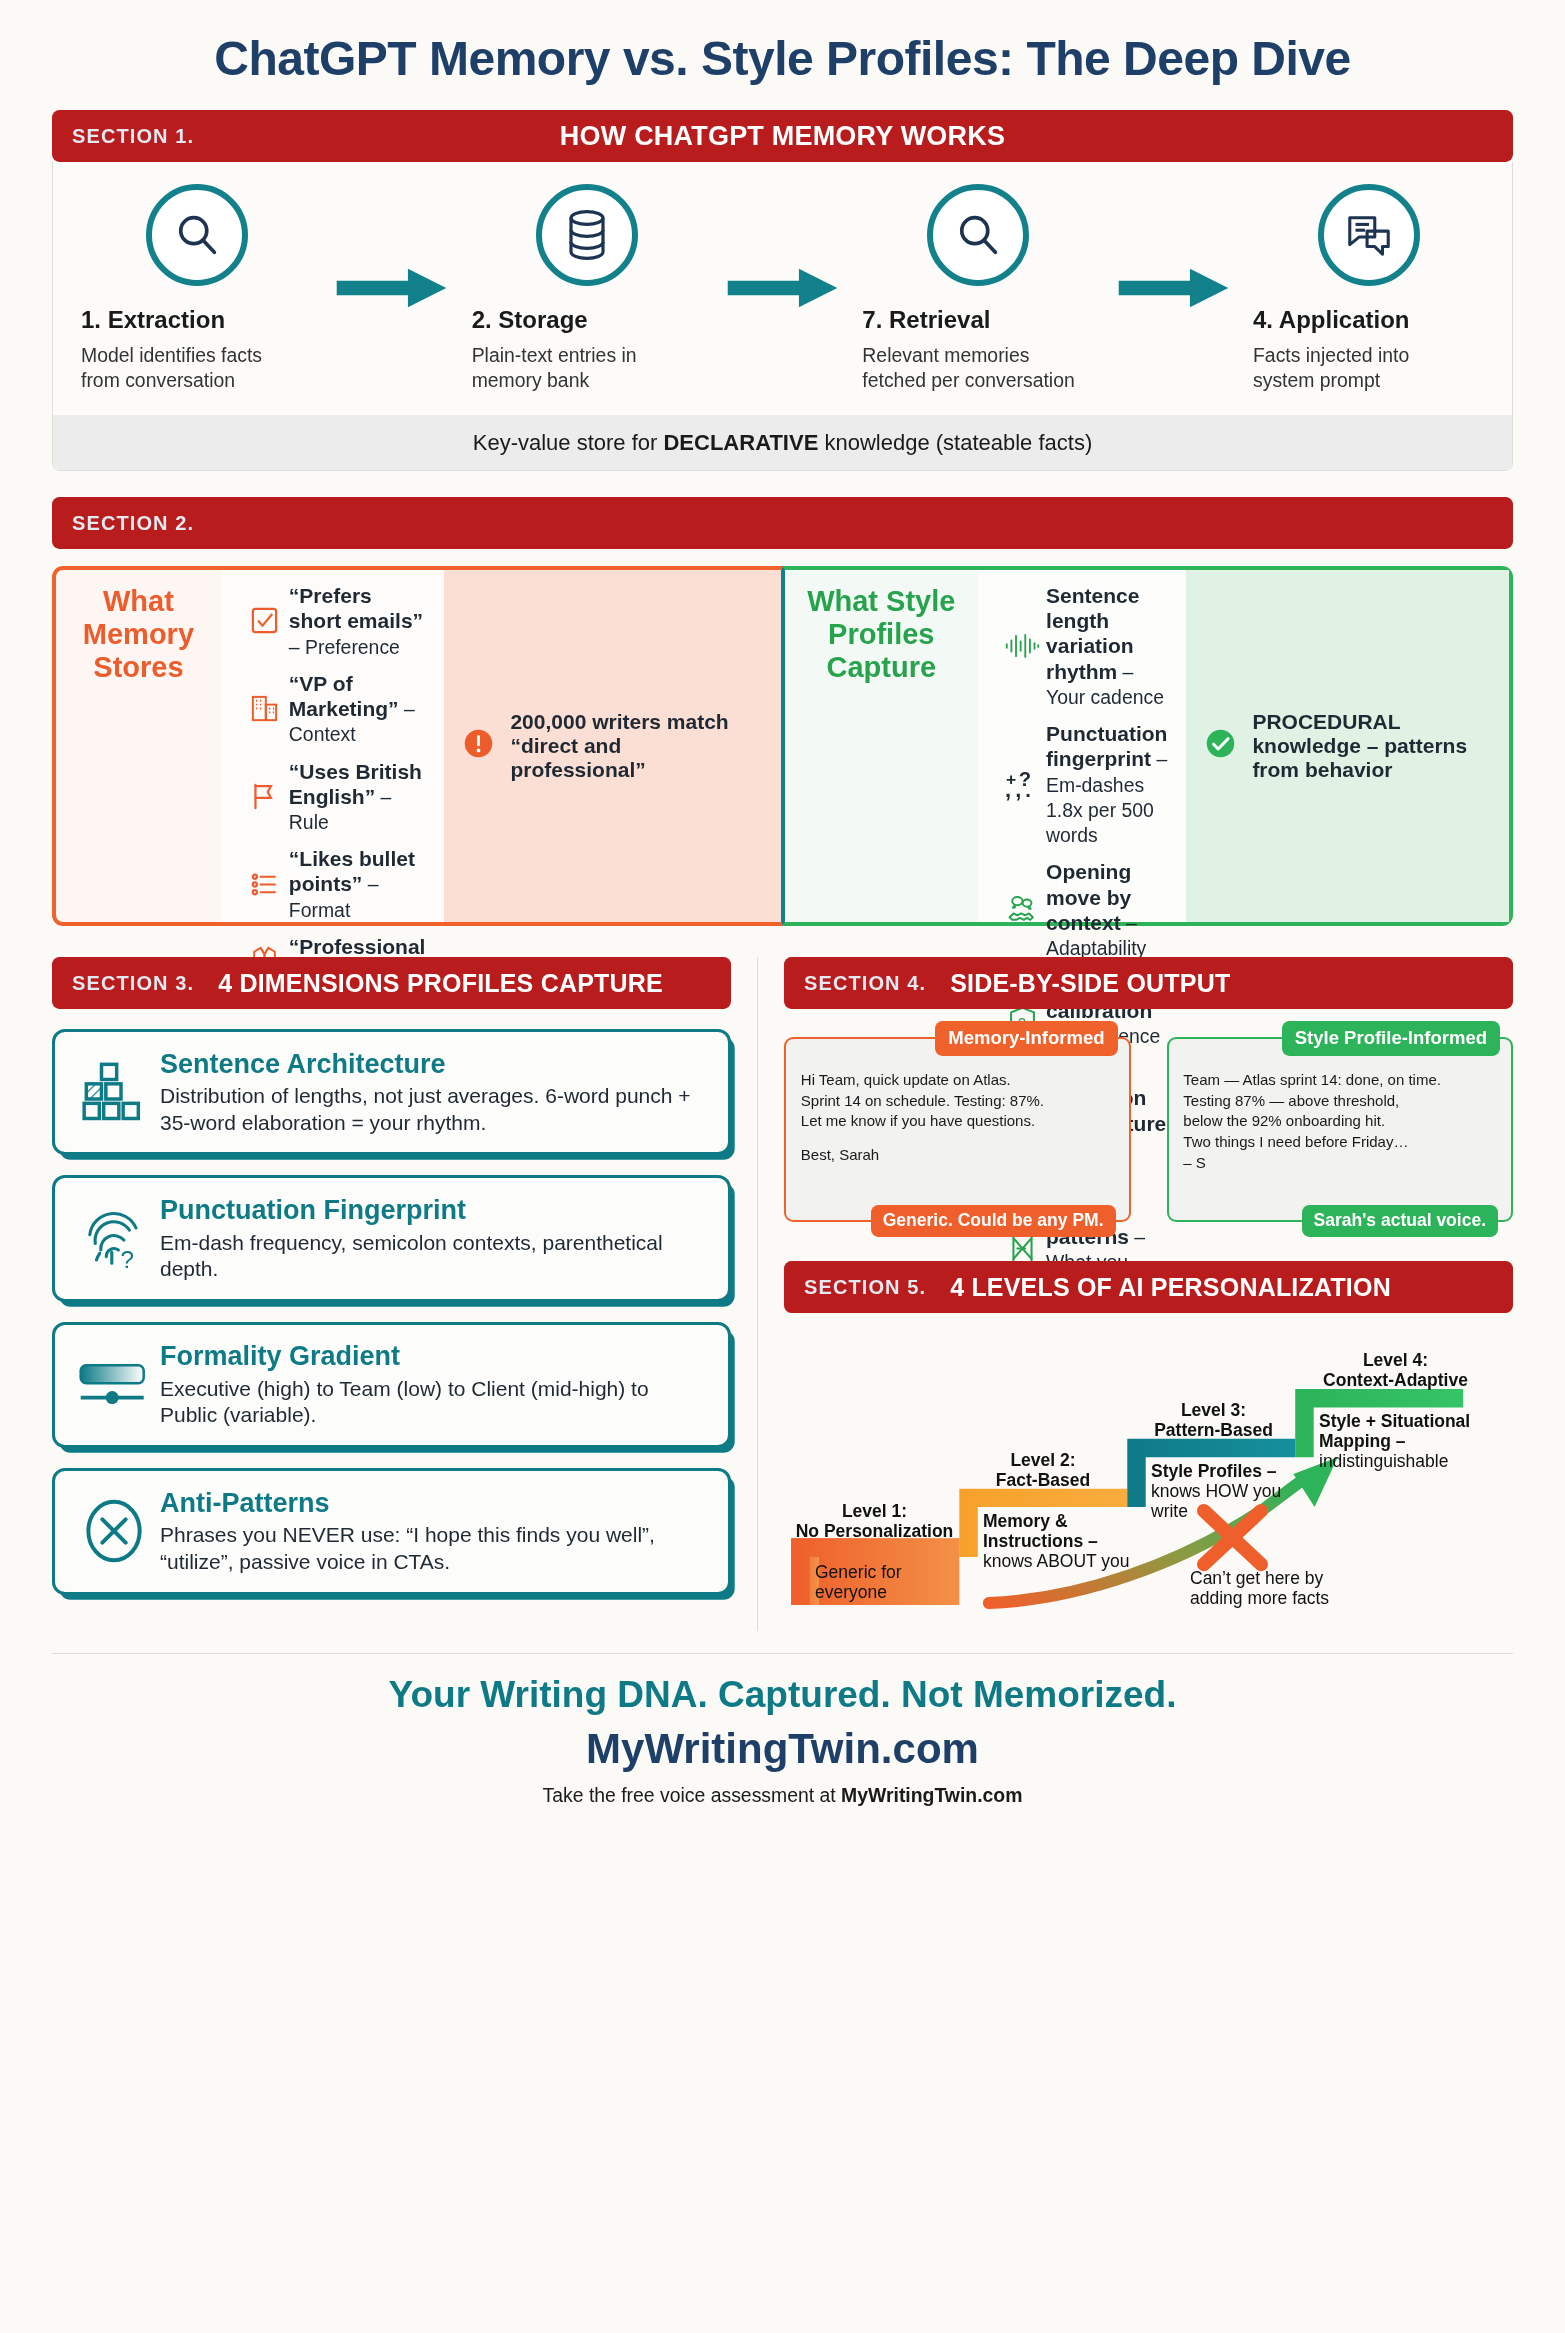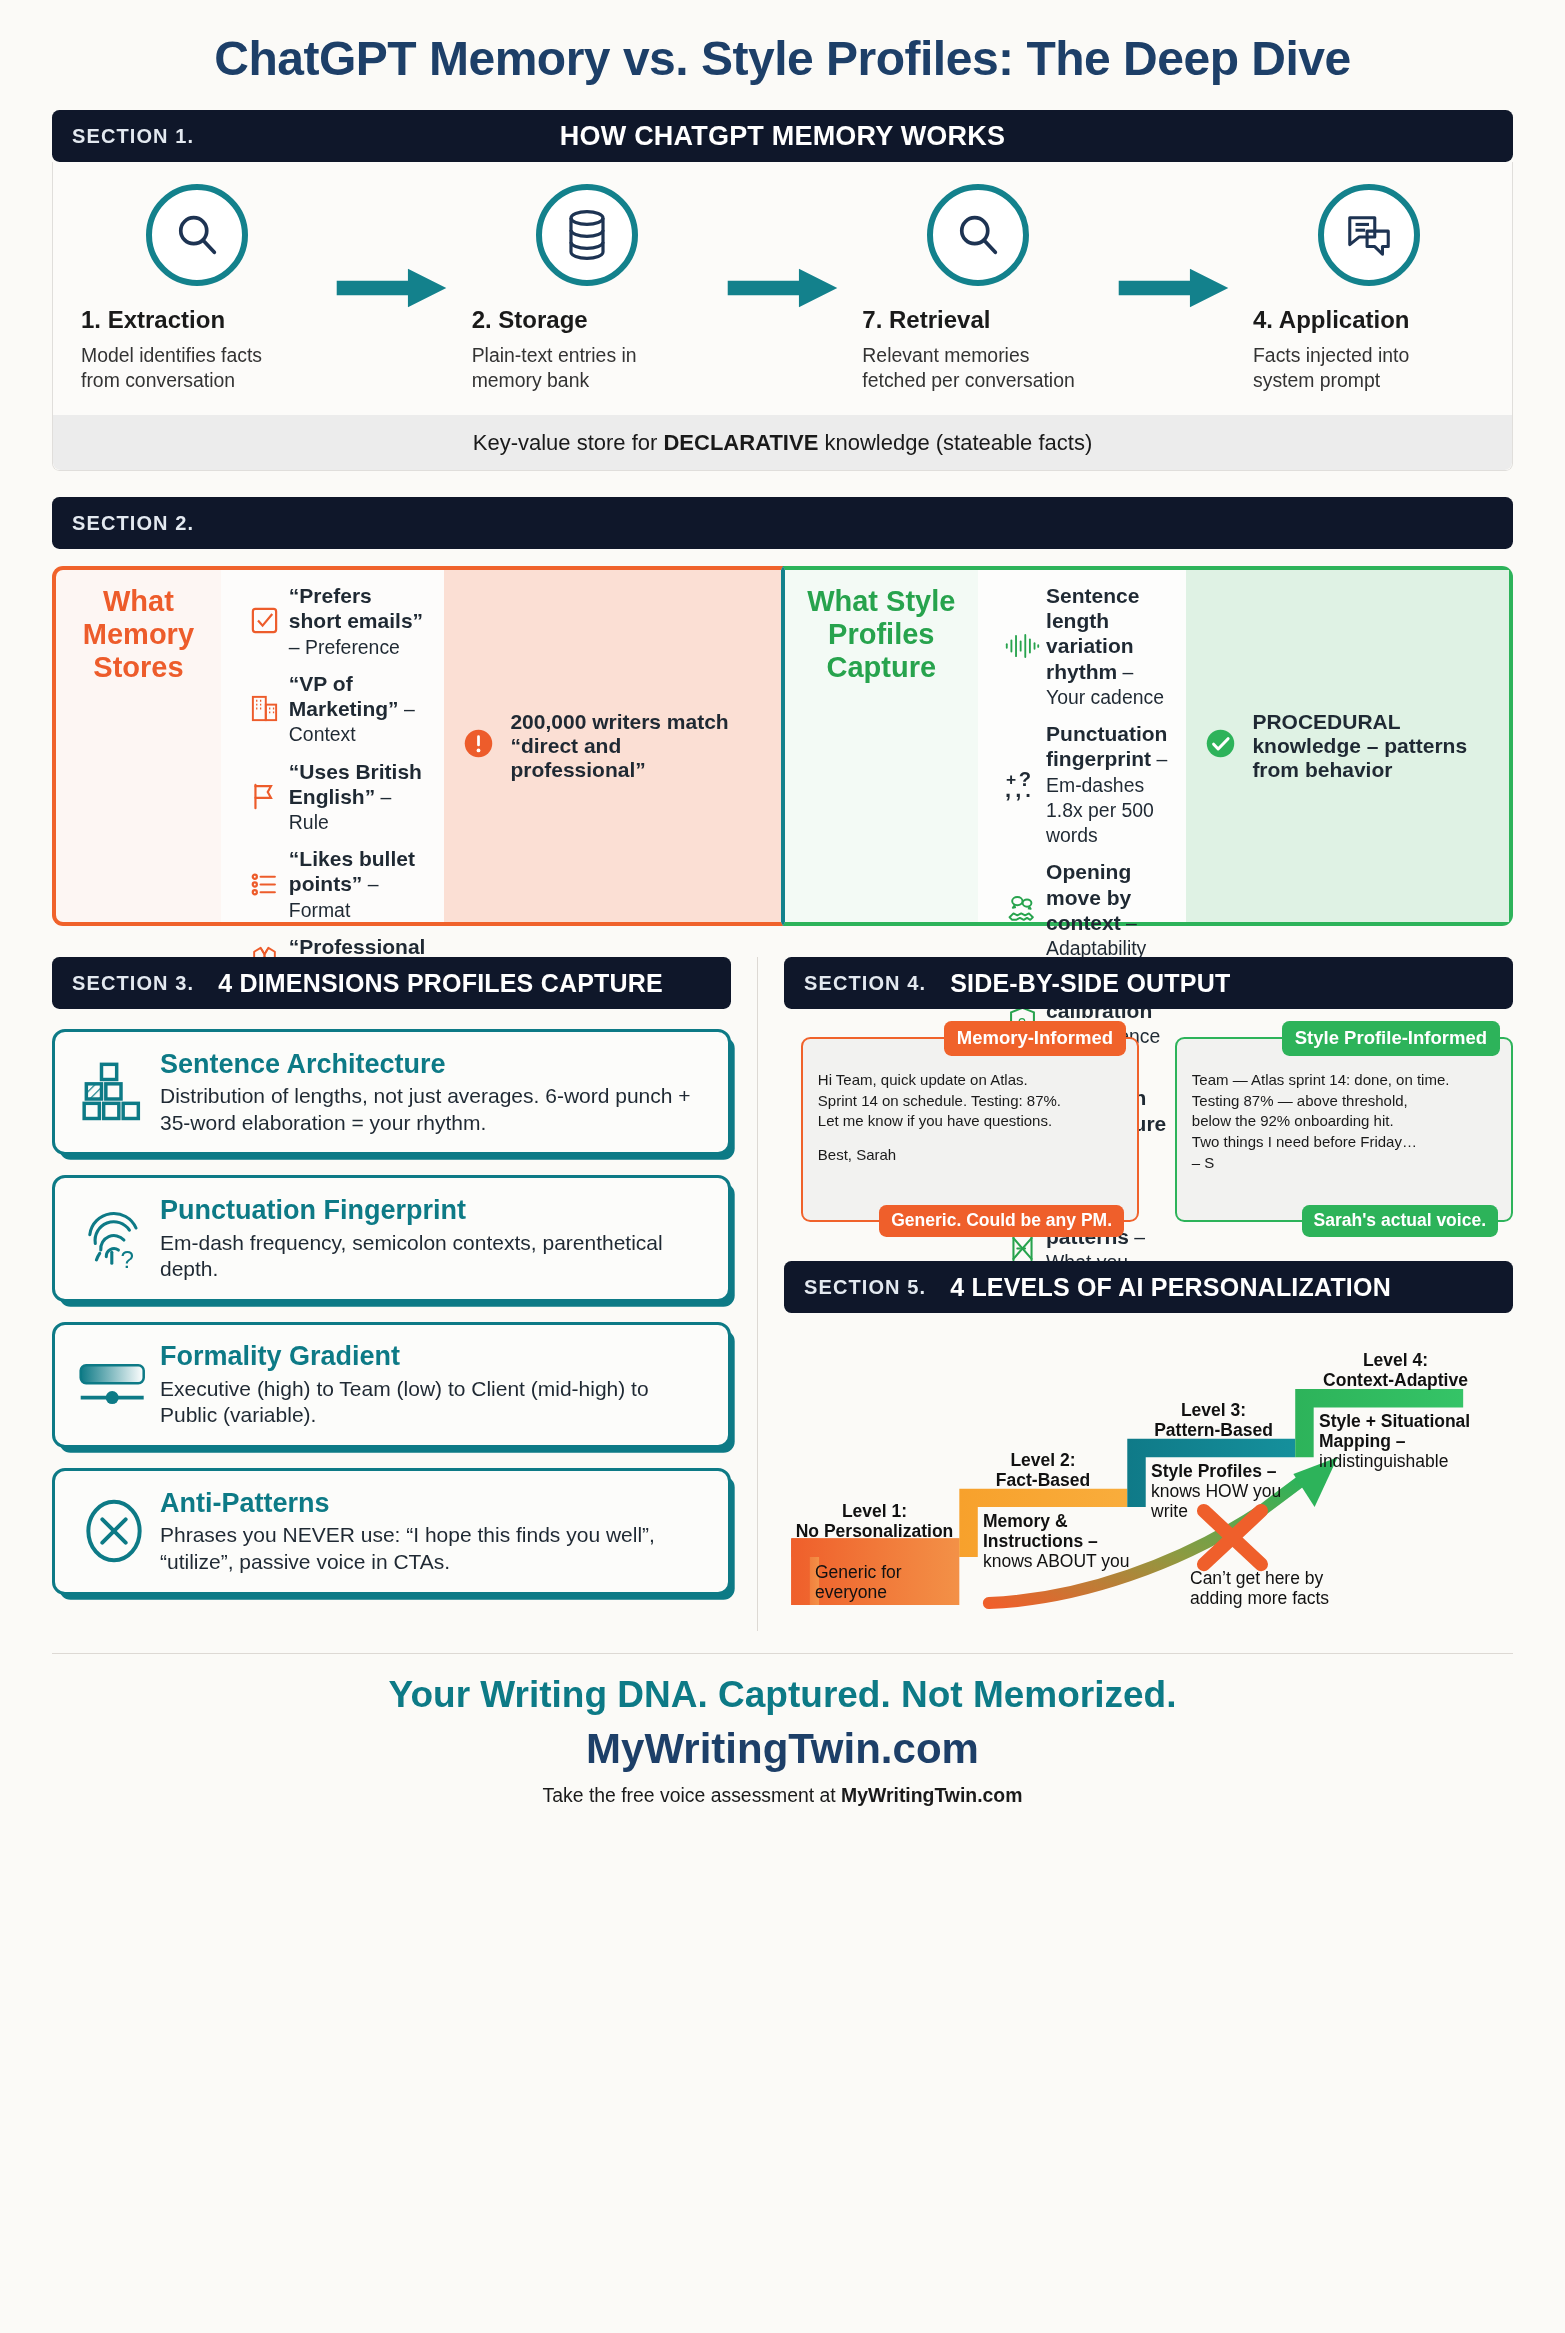--- a/index.html
+++ b/index.html
@@ -18,21 +18,21 @@
     font-size:48px; font-weight:bold; letter-spacing:-0.5px;
     color:#1d3f68;
   }
   .hero h2 {
     font-size:30px; font-weight:normal; color:#6f6a63;
     margin-top:9.2px;
   }
 
   
   .secbar {
-    background:#0f172a; color:#ffffff; border-radius:7.4px;
+    background:#b91c1c; color:#ffffff; border-radius:7.4px;
     height:52px; display:flex; align-items:center;
     position:relative;
   }
   .secbar .num {
     font-size:20px; font-weight:bold; letter-spacing:1.1px;
     padding-left:20px; color:#e3e9f0;
   }
   .secbar .ttl {
     position:absolute; left:0; right:0; text-align:center;
     font-size:27px; font-weight:bold; letter-spacing:0.2px;
@@ -106,21 +106,21 @@
     border:3.7px solid #0d7a86; border-radius:13px;
     background:#fcfcfa;
     display:flex; align-items:center; padding:16.6px 18.5px 16.6px 13px;
     box-shadow:5.5px 6.5px 0 -1.8px #0d7a86;
   }
   .dicon { width:92px; min-width:92px; display:flex; align-items:center; justify-content:center; }
   .dtxt h3 { font-size:27px; color:#0d7a86; font-weight:bold; }
   .dtxt p  { font-size:21px; line-height:1.25; margin-top:3.7px; color:#1f2933; }
 
   
-  .outrow { display:flex; gap:36px; margin-top:28px;margin-left:17px; }
+  .outrow { display:flex; gap:36px; margin-top:28px; }
   .outcard { flex:1; position:relative; border-radius:9.2px; background:#f2f2f0; padding:31px 14.8px 39px 14.8px; min-height:185px; }
   .outcard.o { border:2.8px solid #f0622b; }
   .outcard.g { border:2.8px solid #2db35a; }
   .pill {
     position:absolute; top:-18.5px; right:11px;
     border-radius:7.4px; color:#fff; font-weight:bold;
     font-size:18.5px; padding:6.5px 13px; white-space:nowrap;
   }
   .pill.o { background:#f0622b; }
   .pill.g { background:#2db35a; }

